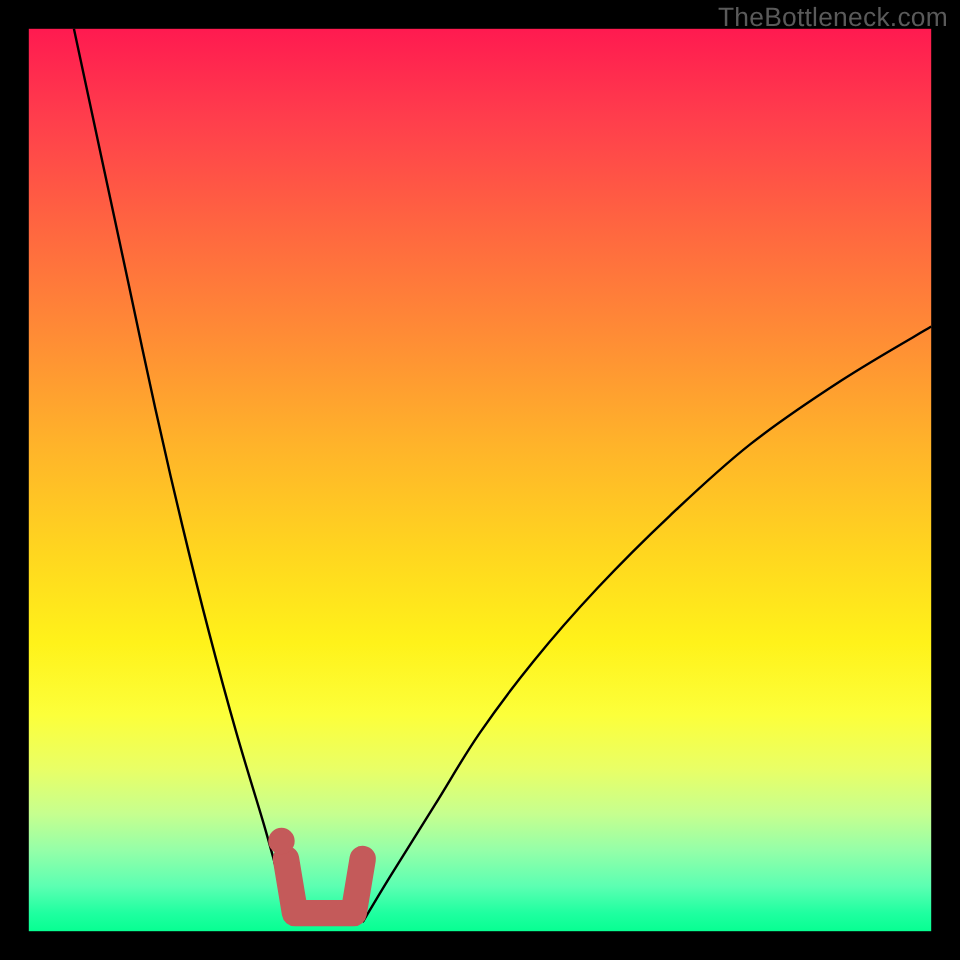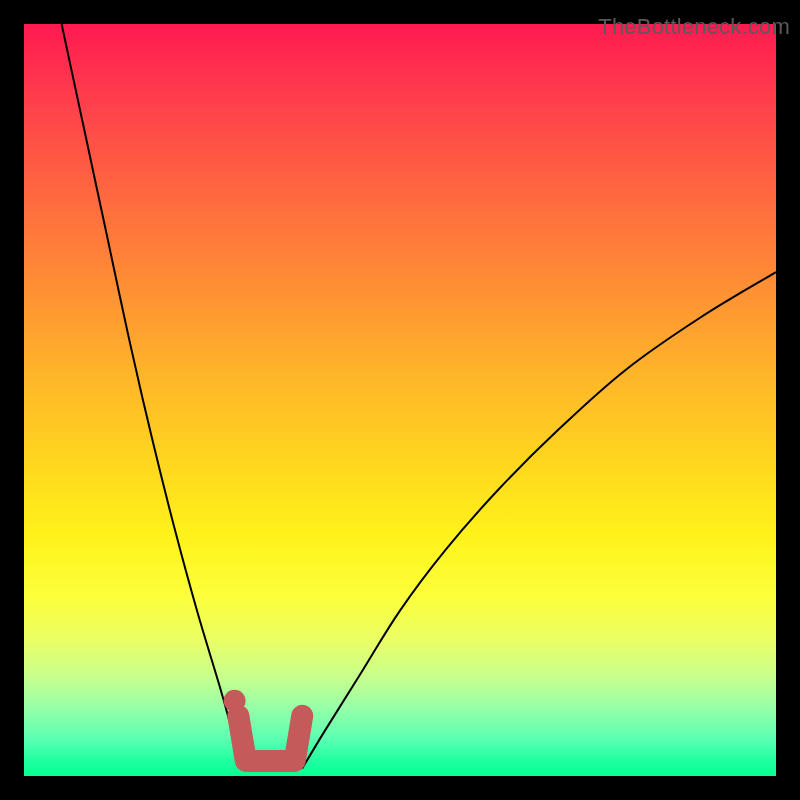--- a/index.html
+++ b/index.html
@@ -36,21 +36,20 @@
   }
   .watermark {
     position: absolute;
     top: 2px;
     right: 10px;
     color: #5a5a5a;
     font-size: 22px;
     letter-spacing: 0.2px;
     font-weight: 400;
     user-select: none;
-    margin-top: 12px;
   }
   svg.plot {
     position: absolute;
     left: 0;
     top: 0;
     width: 752px;
     height: 752px;
     overflow: visible;
   }
   .curve {

